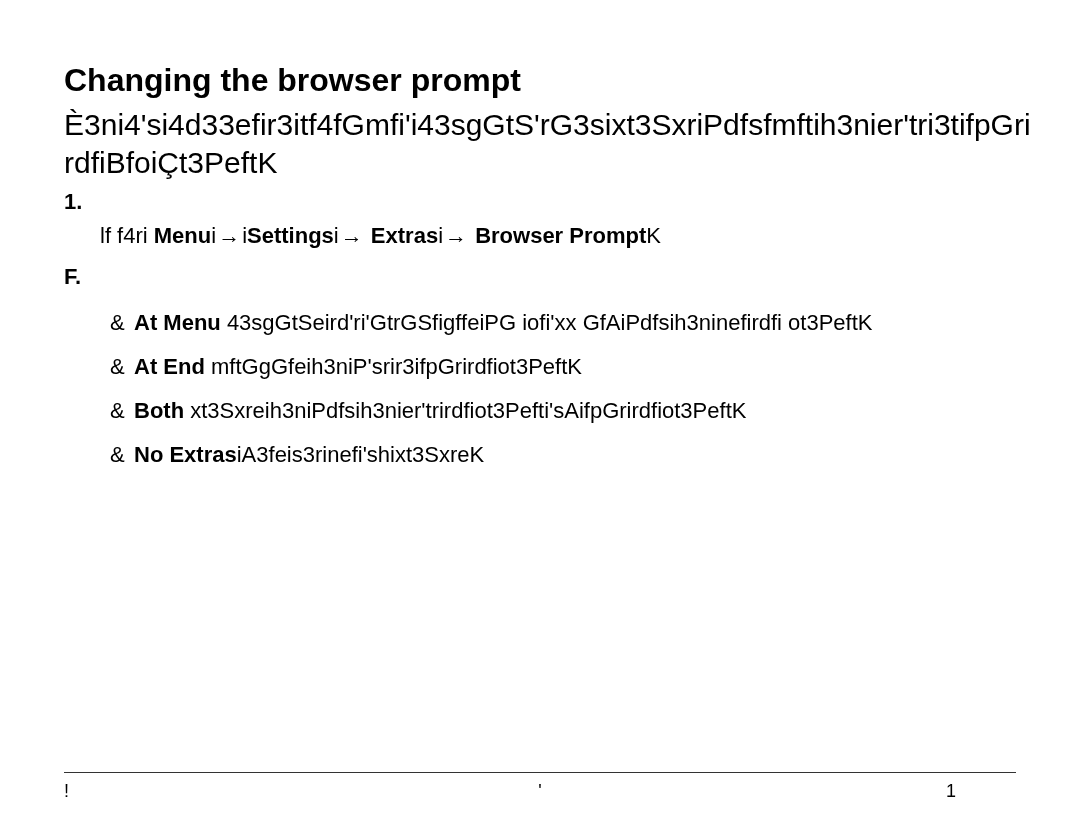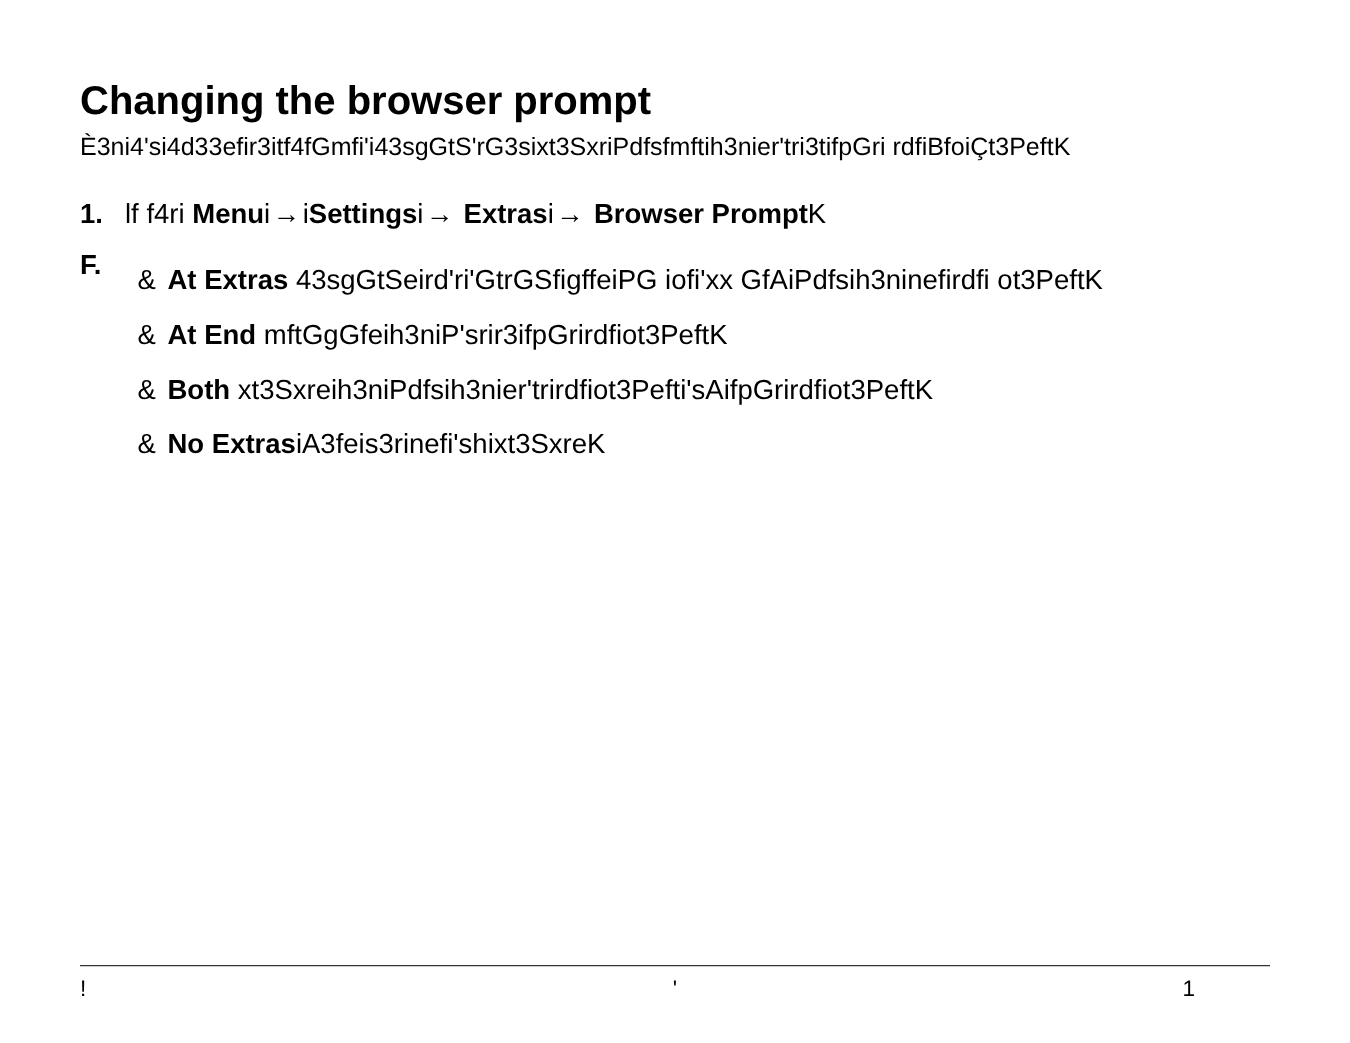--- a/index.html
+++ b/index.html
@@ -18,23 +18,23 @@
     height: 100%;
     position: relative;
   }
   h1.title {
     font-size: 32px;
     font-weight: 700;
     margin: 0 0 6px 0;
     line-height: 1.25;
   }
   .intro {
-    font-size: 20px;
+    font-size: 30px;
     line-height: 1.28;
-    margin: 0 0 24px 0;
+    margin: 0 0 4px 0;
     max-width: 960px;
   }
   ol.steps {
     list-style: none;
     margin: 0;
     padding: 0;
   }
   ol.steps > li {
     display: flex;
     margin: 0 0 12px 0;
@@ -43,20 +43,21 @@
   }
   .step-marker {
     font-weight: 700;
     min-width: 36px;
   }
   .step-marker.num {
     font-weight: 700;
   }
   .step-body {
     flex: 1;
+    margin-top: 34px;
   }
   .b { font-weight: 700; }
   .arrow { padding: 0 2px; }
   .sublist {
     list-style: none;
     margin: 12px 0 0 0;
     padding: 0 0 0 10px;
   }
   .sublist > li {
     display: flex;
@@ -109,21 +110,21 @@
     </li>
 
     <li>
       <span class="step-marker">F.</span>
       <span class="step-body">
 
         <ul class="sublist">
           <li>
             <span class="bullet-marker">&amp;</span>
             <span class="sub-body">
-              <span class="b">At Extras</span><span> 43sgGtSeird'ri'GtrGSfigffeiPG  iofi'xx GfAiPdfsih3ninefirdfi ot3PeftK</span>
+              <span class="b">At Menu</span><span> 43sgGtSeird'ri'GtrGSfigffeiPG  iofi'xx GfAiPdfsih3ninefirdfi ot3PeftK</span>
             </span>
           </li>
           <li>
             <span class="bullet-marker">&amp;</span>
             <span class="sub-body">
               <span class="b">At End</span><span> mftGgGfeih3niP'srir3ifpGrirdfiot3PeftK</span>
             </span>
           </li>
           <li>
             <span class="bullet-marker">&amp;</span>

